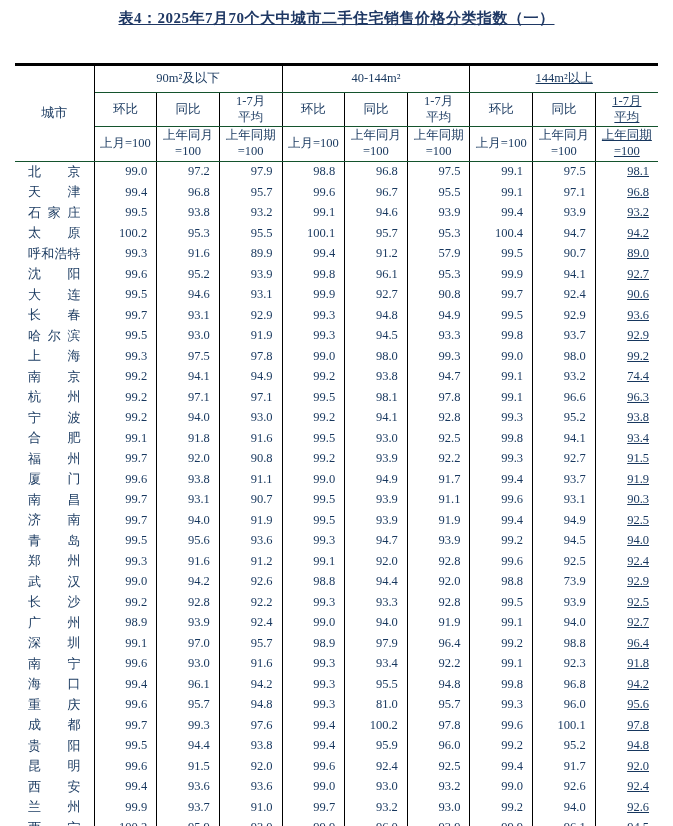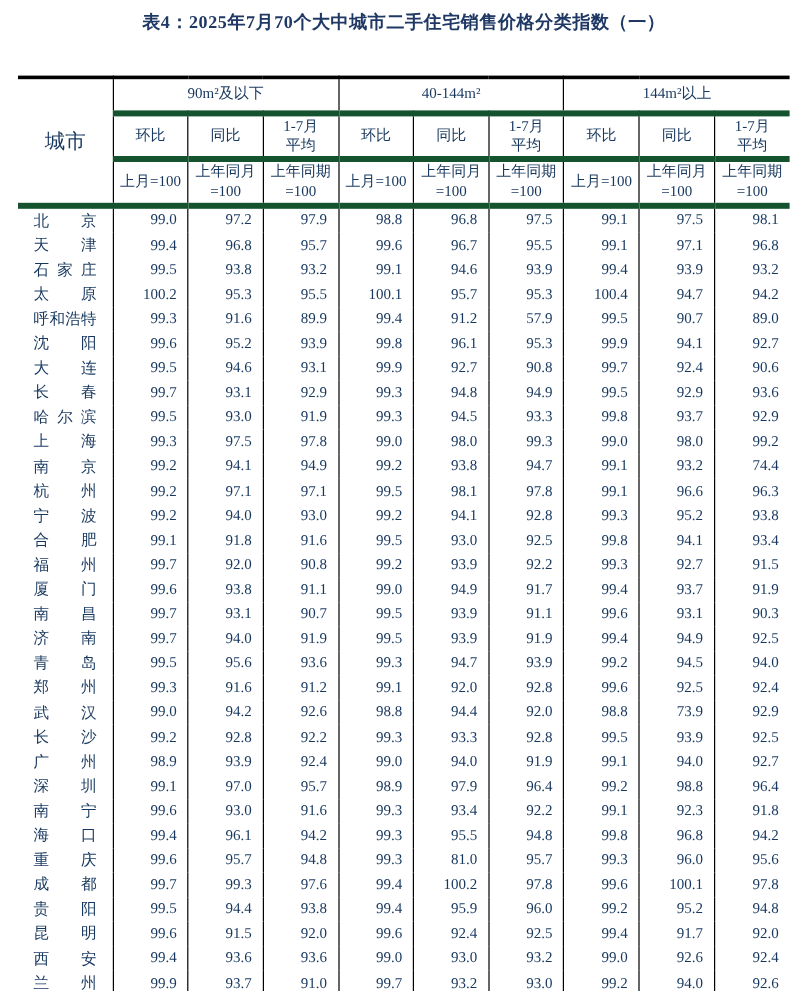--- a/index.html
+++ b/index.html
@@ -3,39 +3,39 @@
 <meta charset="utf-8">
 <style>
   html,body{margin:0;padding:0;}
   body{
     width:673px;height:826px;background:#ffffff;
     font-family:"Liberation Serif","DejaVu Serif",serif;
     color:#17375e;overflow:hidden;
   }
   .title{
     font-size:15px;font-weight:bold;text-align:center;
-    margin:9px 0 0 0;color:#1f3864;letter-spacing:.5px;
+    margin:9px 0 0 0;color:#1f3864;letter-spacing:.5px;text-decoration:underline;
   }
   table{
     border-collapse:collapse;table-layout:fixed;width:643px;
     margin:35px 0 0 15px;
     border-top:3px solid #000;border-bottom:3px solid #000;
   }
   col.city-col{width:79px;}
   col.d-col{width:62.6px;}
   th{
     font-weight:normal;font-size:12.5px;color:#17375e;
-    border-right:1px solid #000;border-bottom:5px solid #14532d;
+    border-right:1px solid #000;border-bottom:1px solid #14532d;
     padding:1px 0;line-height:1.25;text-align:center;vertical-align:middle;
   }
-  th:last-child,td:last-child{border-right:none;}
+  th:last-child,td:last-child{border-right:none;text-decoration:underline;}
   thead tr:nth-child(1) th{height:24px;}
   thead tr:nth-child(2) th{height:31px;}
   thead tr:nth-child(3) th{height:29px;}
-  th.city-h{font-size:17px;}
+  th.city-h{font-size:13px;}
   td{
     border-right:1px solid #000;height:18.5px;
     font-size:12.5px;vertical-align:middle;
   }
   td.city{
     font-size:13px;padding:0 13px;
     text-align:justify;text-align-last:justify;margin-top:14px;
   }
   td.num{text-align:right;padding-right:9px;}
 </style>

